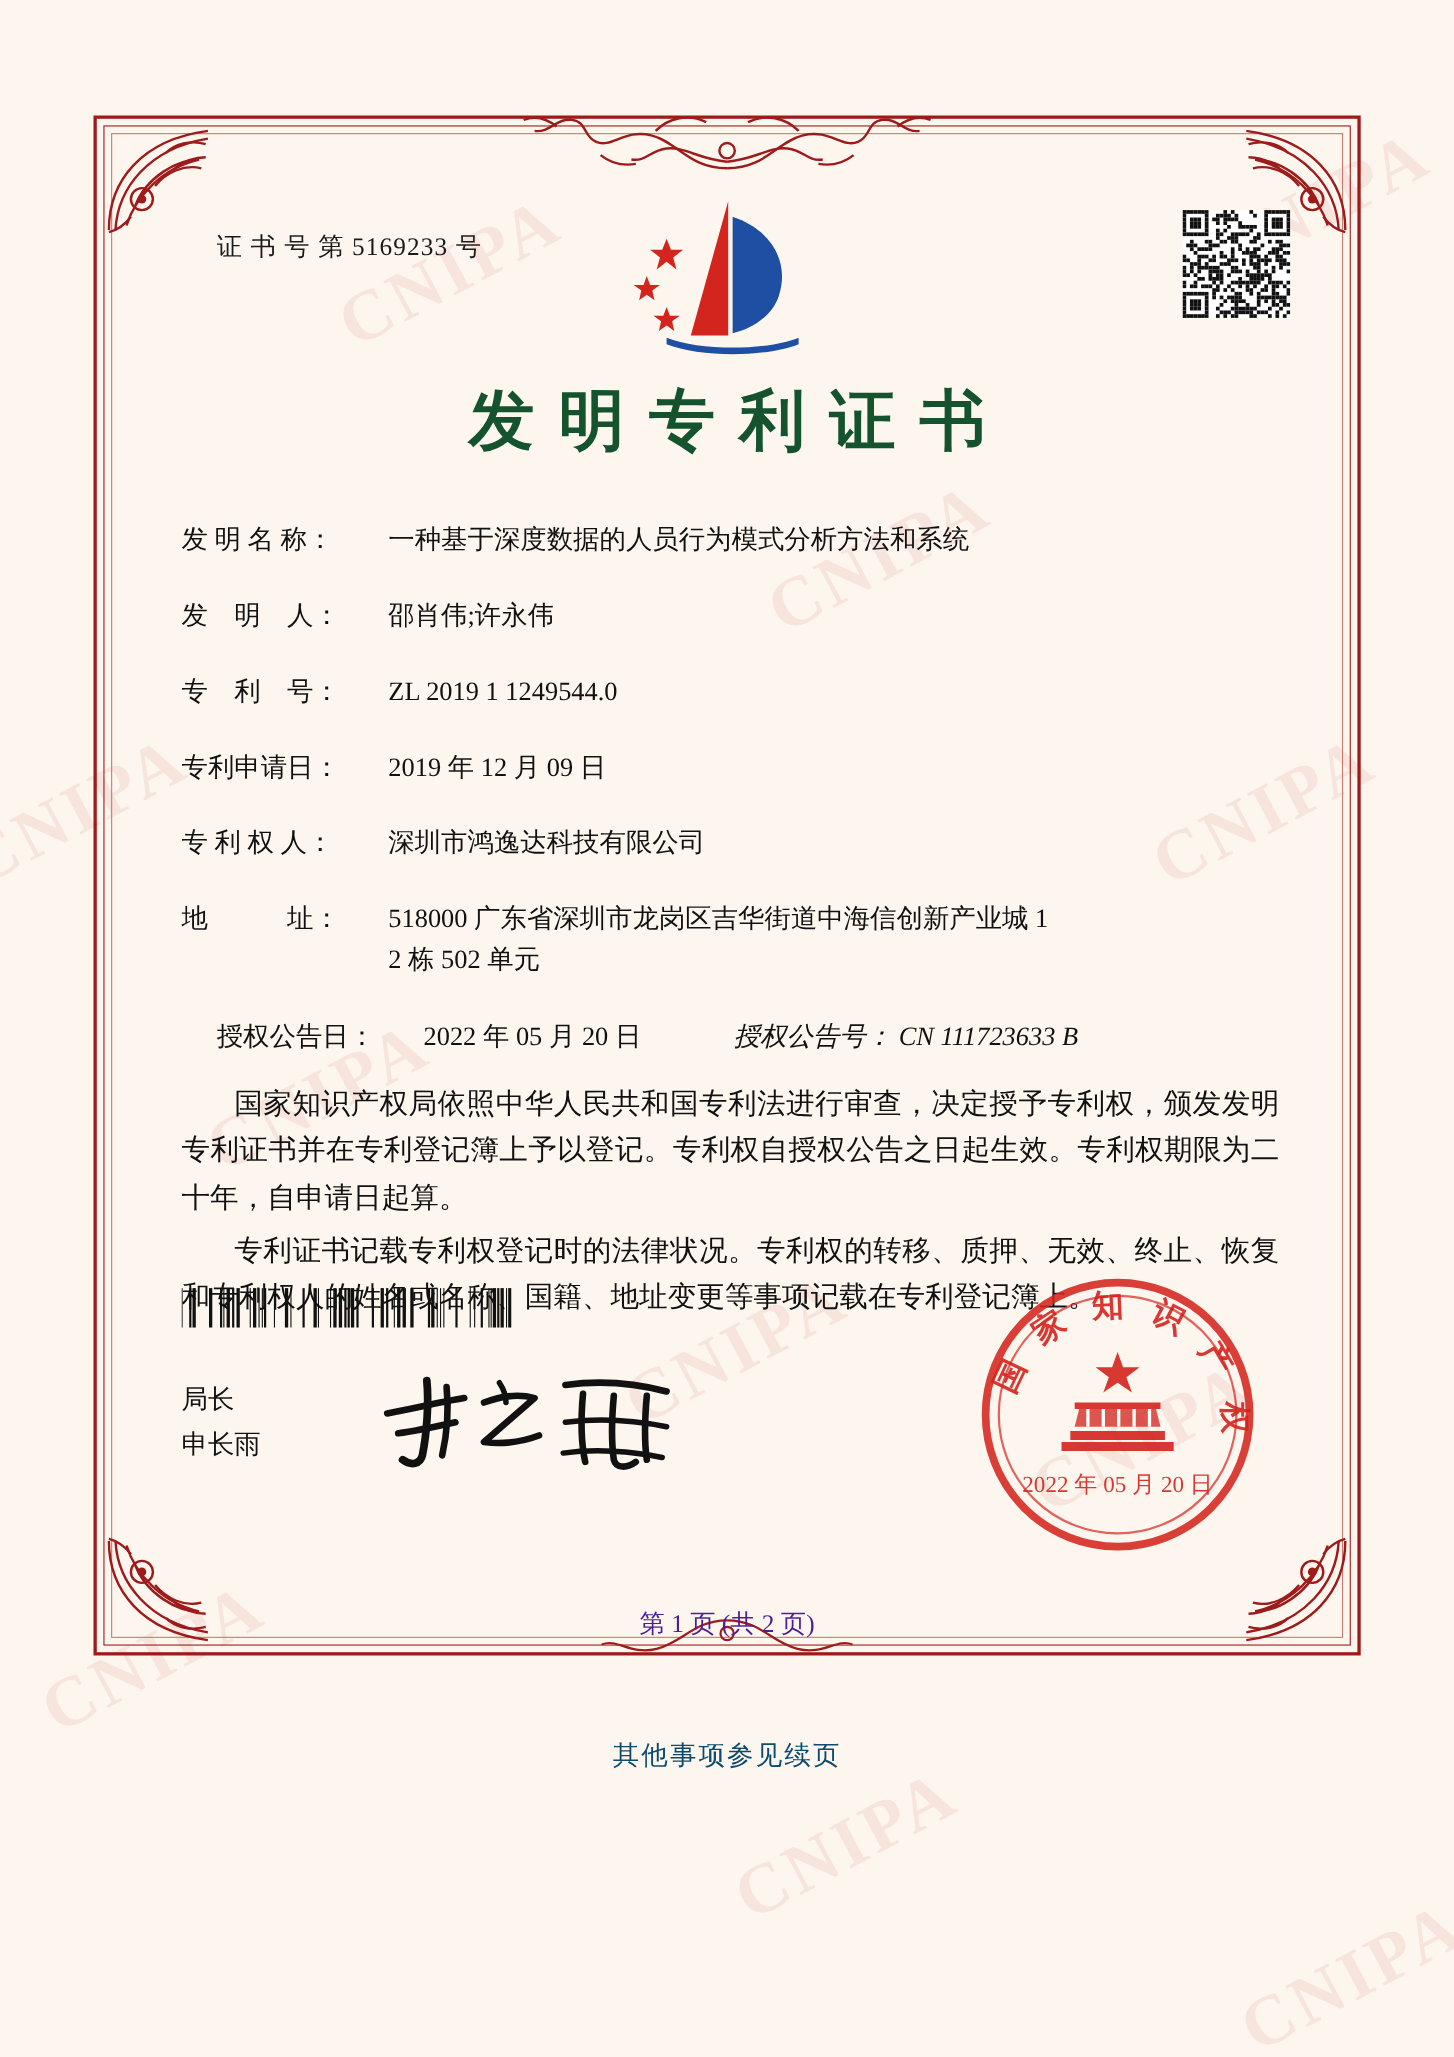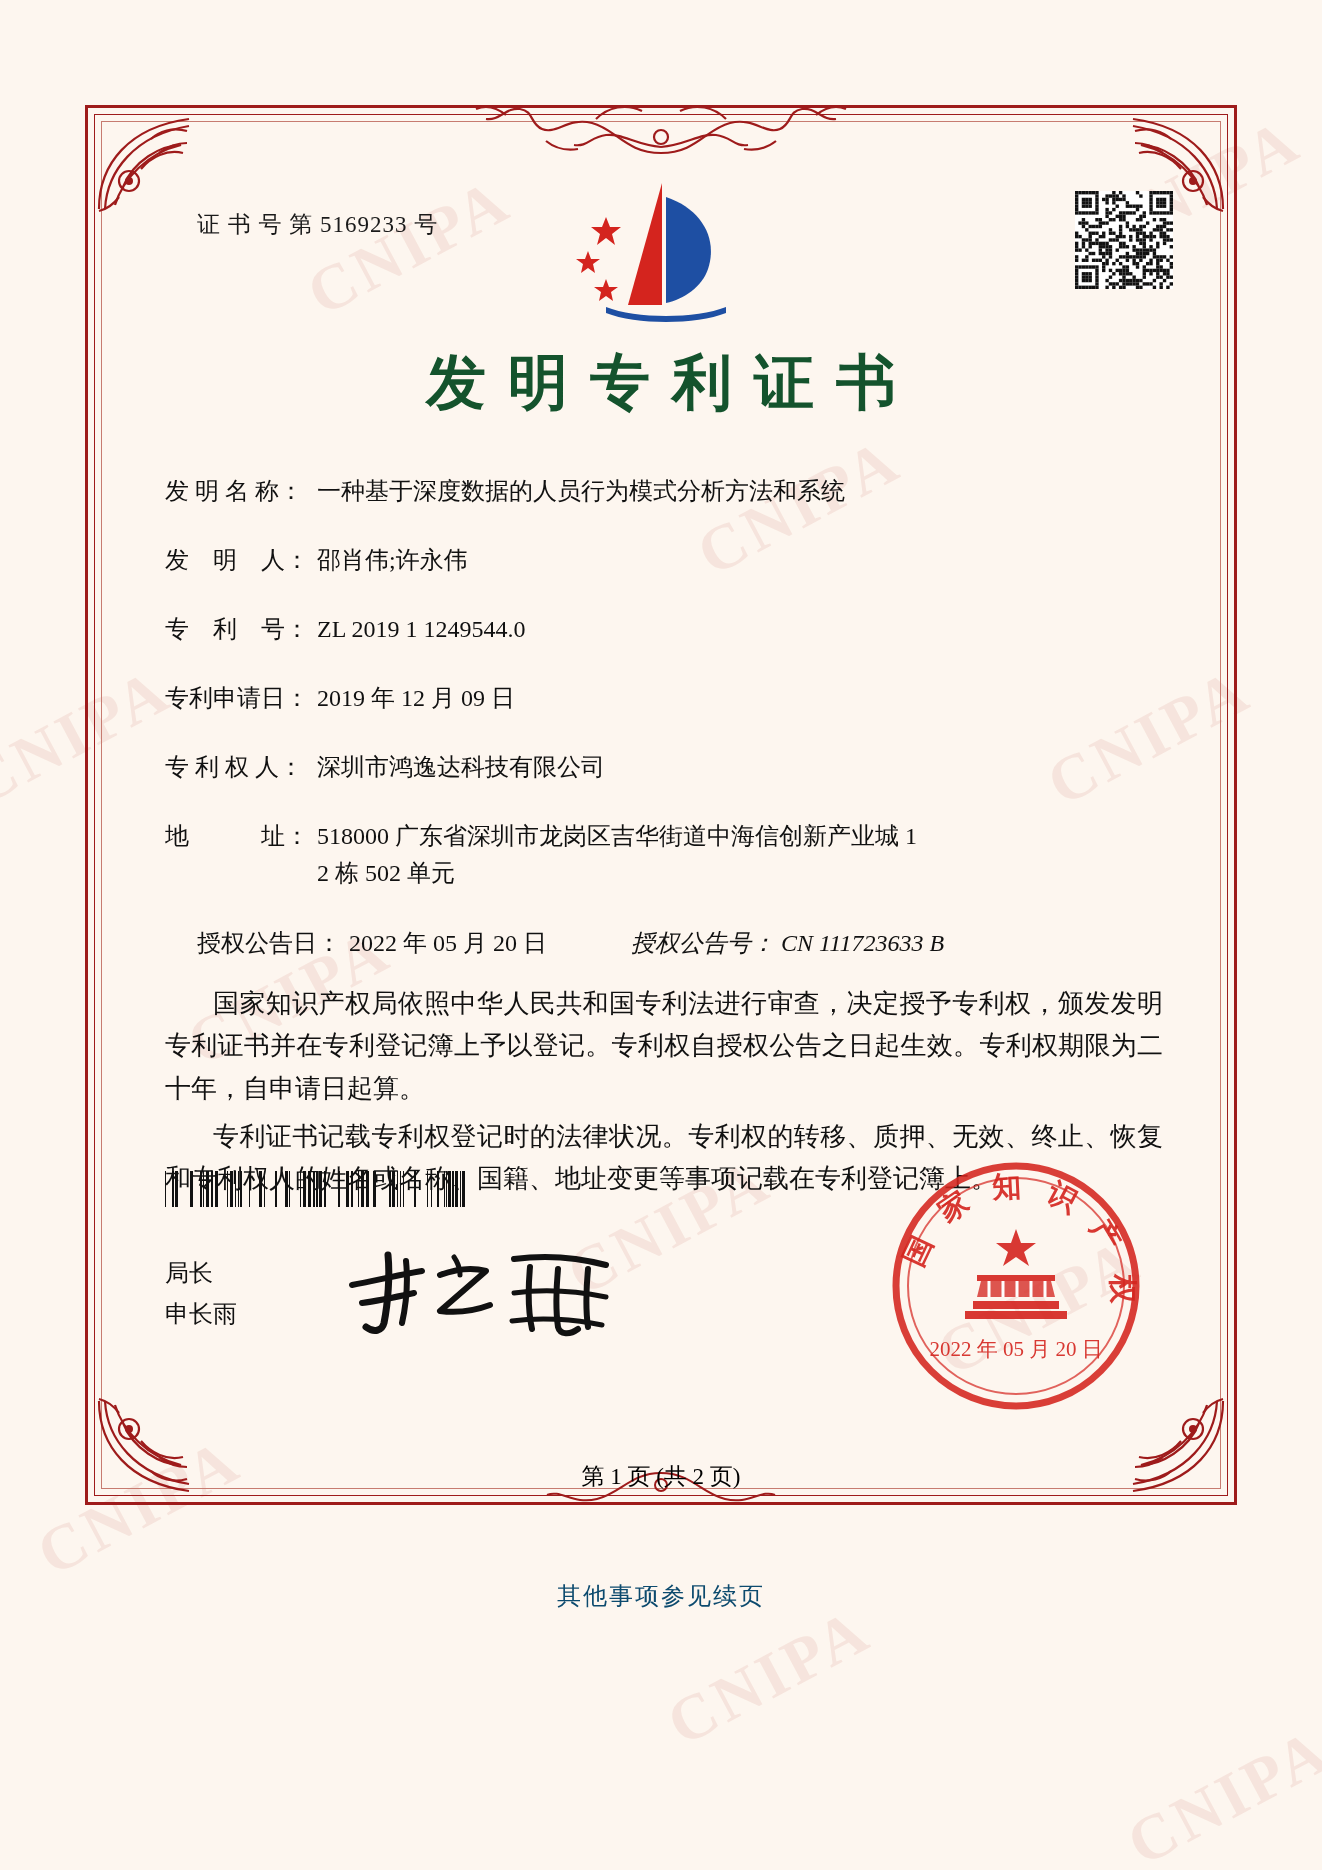--- a/index.html
+++ b/index.html
@@ -89,20 +89,21 @@
   }
   .fields{
     position:absolute;left:46px;right:40px;top:342px;
     font-size:24px;color:#111;
   }
   .row{
     display:flex;
     align-items:flex-start;
     margin-bottom:33px;
     line-height:1.5;
+    gap:36px;
   }
   .label{
     width:152px;
     flex:none;
     letter-spacing:0;
     white-space:nowrap;
   }
   .val{flex:1;}
   .val .indent2{display:block;margin-left:0;}
   .row.addr .val{line-height:1.55;}
@@ -129,21 +130,21 @@
     position:absolute;left:225px;top:1110px;
     width:300px;height:100px;
     color:#111;
   }
   .seal{
     position:absolute;right:52px;top:1020px;
     width:270px;height:270px;
   }
   .page-no{
     position:absolute;left:0;right:0;top:1330px;
-    text-align:center;font-size:23px;color:#000000;
+    text-align:center;font-size:23px;color:#4c1d95;
   }
   .footer-note{
     position:absolute;left:0;right:0;top:1580px;
     text-align:center;font-size:24px;color:#0c4a6e;z-index:3;
     letter-spacing:2px;
   }
 </style>
 </head>
 <body>
 

